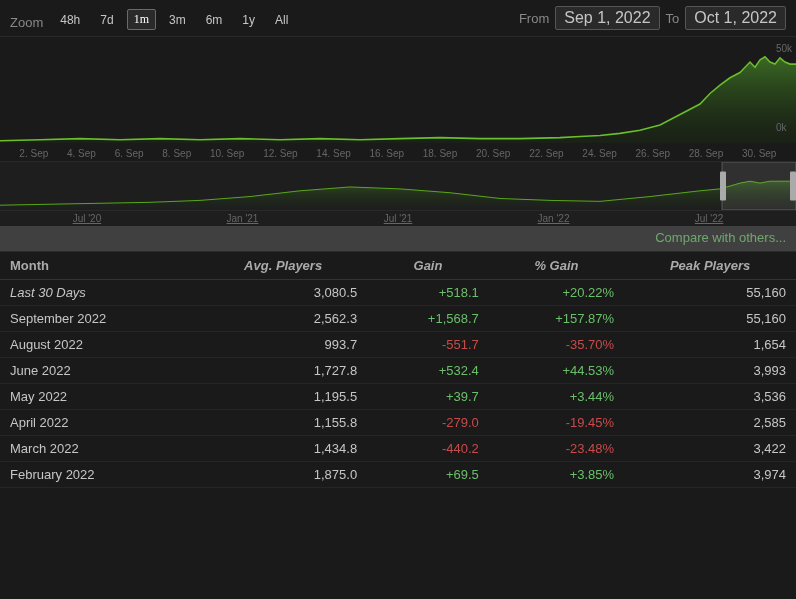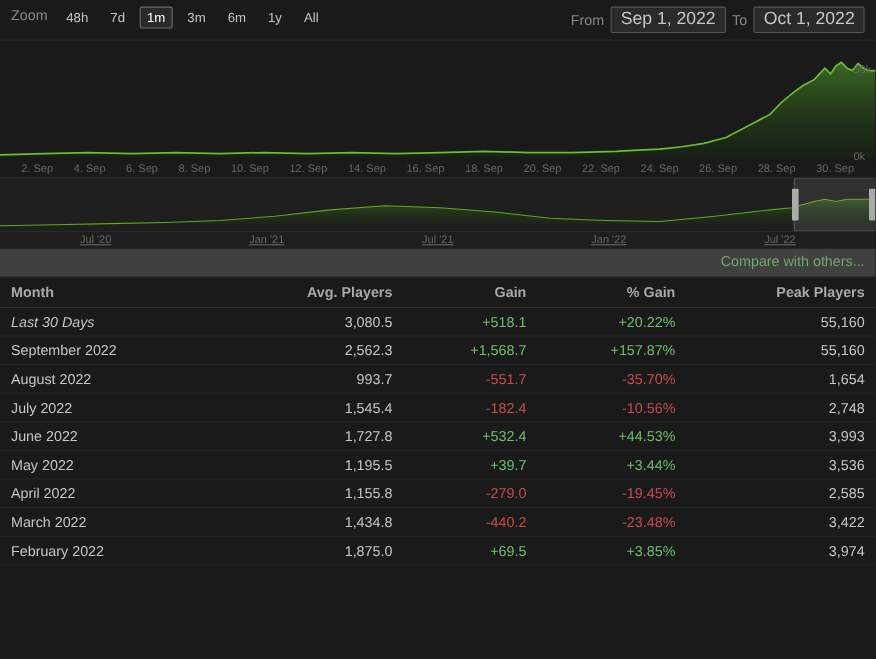--- a/index.html
+++ b/index.html
@@ -8,21 +8,21 @@
       color: #c6c6c6;
       font-family: Arial, sans-serif;
       font-size: 13px;
       width: 796px;
       overflow: hidden;
     }
 
     
     .top-bar {
       display: flex;
-      align-items: flex-start;
+      align-items: flex-end;
       padding: 6px 10px;
       background: #1a1a1a;
       gap: 6px;
     }
     .zoom-label {
       color: #888;
       margin-right: 4px;
     }
     .zoom-btn {
       background: transparent;
@@ -30,20 +30,21 @@
       color: #c6c6c6;
       cursor: pointer;
       padding: 2px 6px;
       font-size: 12px;
       border-radius: 2px;
     }
     .zoom-btn.active {
       border: 1px solid #6a6a6a;
       background: #2a2a2a;
       color: #fff;
+      font-family: Liberation Serif, serif;
     }
     .date-range {
       margin-left: auto;
       display: flex;
       align-items: center;
       gap: 6px;
     }
     .date-range-label { color: #888; font-size: 13px; }
     .date-input {
       background: #2a2a2a;
@@ -63,21 +64,21 @@
       border-top: 1px solid #2a2a2a;
       padding: 4px 0 0 0;
     }
     .chart-svg {
       width: 100%;
       height: 100%;
     }
     .y-labels {
       position: absolute;
       right: 4px;
-      top: 21px;
+      top: 6px;
       display: flex;
       flex-direction: column;
       justify-content: space-between;
       height: 90px;
       font-size: 10px;
       color: #666;
     }
 
     
     .x-labels {
@@ -133,21 +134,21 @@
       padding-left: 16px;
     }
     .stats-table th {
       text-align: left;
       padding: 6px 10px;
       color: #aaa;
       font-weight: bold;
       font-size: 13px;
       border-bottom: 1px solid #333;
     }
-    .stats-table th.num { text-align: right; }
+    .stats-table th.num { text-align: center; font-style: italic; }
     .stats-table td {
       padding: 5px 10px;
       border-bottom: 1px solid #252525;
       font-size: 13px;
     }
     .stats-table td.num { text-align: right; }
     .pos { color: #6abf6a; }
     .neg { color: #c84b4b; }
   </style>
 </head>
@@ -263,27 +264,20 @@
         <td class="num">55,160</td>
       </tr>
       <tr>
         <td>August 2022</td>
         <td class="num">993.7</td>
         <td class="num neg">-551.7</td>
         <td class="num neg">-35.70%</td>
         <td class="num">1,654</td>
       </tr>
       <tr>
-        <td>July 2022</td>
-        <td class="num">1,545.4</td>
-        <td class="num neg">-182.4</td>
-        <td class="num neg">-10.56%</td>
-        <td class="num">2,748</td>
-      </tr>
-      <tr>
         <td>June 2022</td>
         <td class="num">1,727.8</td>
         <td class="num pos">+532.4</td>
         <td class="num pos">+44.53%</td>
         <td class="num">3,993</td>
       </tr>
       <tr>
         <td>May 2022</td>
         <td class="num">1,195.5</td>
         <td class="num pos">+39.7</td>

